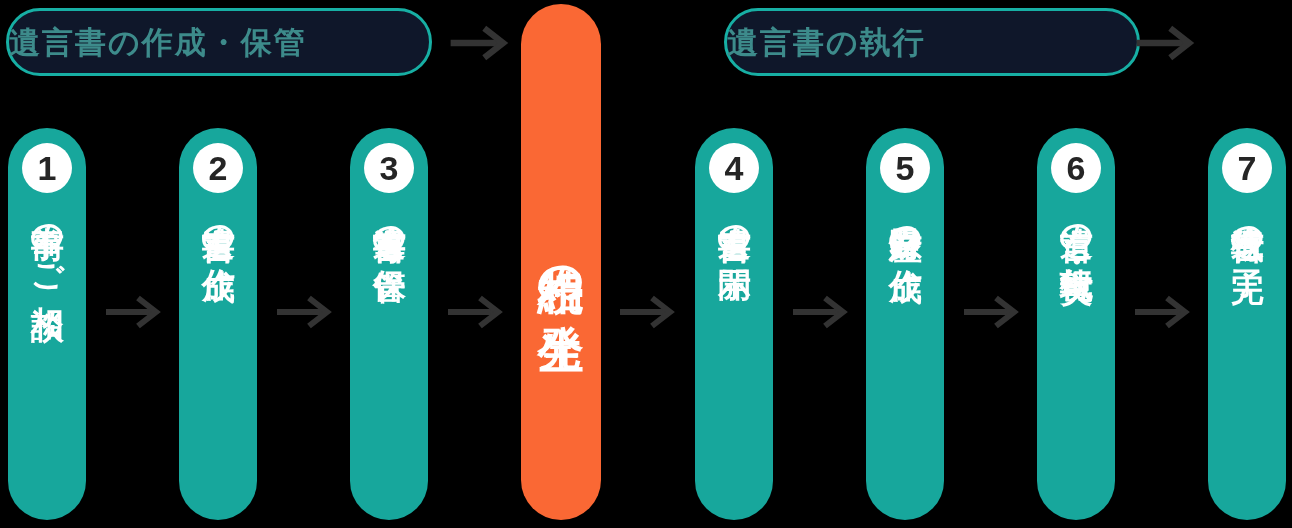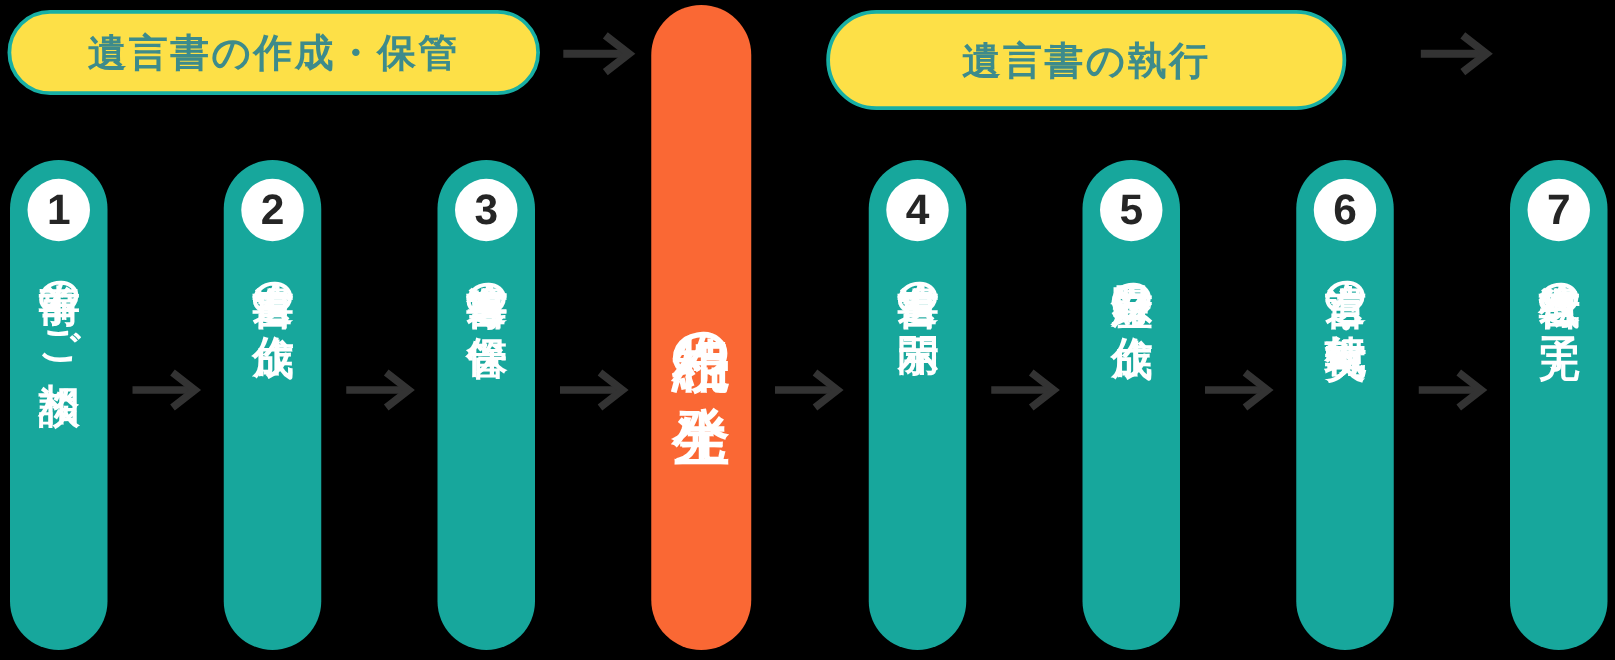--- a/index.html
+++ b/index.html
@@ -15,26 +15,25 @@
   #stage {
     position: relative;
     width: 1292px;
     height: 528px;
     background: #000000;
   }
 
   
   .phase-pill {
     position: absolute;
-    background: #fde047;
+    background: #0f172a;
     border: 3px solid #17AFA4;
     border-radius: 40px;
     display: flex;
     align-items: center;
-    justify-content: center;
   }
   .phase-pill-label {
     color: #3D8B8B;
     font-size: 31px;
     font-weight: bold;
     letter-spacing: 2px;
     line-height: 1;
     white-space: nowrap;
   }
 
@@ -109,21 +108,21 @@
 <div id="stage">
     <div class="phase-pill" style="left: 6px; top: 8px; width: 426px; height: 68px;">
       <span class="phase-pill-label">遺言書の作成・保管</span>
     </div>
     <div class="phase-arrow" style="left: 446px; top: 22px; width: 66px; height: 42px;">
       <svg width="66" height="42" viewBox="0 0 62 40">
         <line x1="4" y1="20" x2="52" y2="20" stroke="#333333" stroke-width="6"></line>
         <polyline points="36,6 54,20 36,34" fill="none" stroke="#333333" stroke-width="6" stroke-linecap="butt" stroke-linejoin="miter"></polyline>
       </svg>
     </div>
-    <div class="phase-pill" style="left: 661px; top: 8px; width: 416px; height: 80px;">
+    <div class="phase-pill" style="left: 724px; top: 8px; width: 416px; height: 68px;">
       <span class="phase-pill-label">遺言書の執行</span>
     </div>
     <div class="phase-arrow" style="left: 1132px; top: 22px; width: 66px; height: 42px;">
       <svg width="66" height="42" viewBox="0 0 62 40">
         <line x1="4" y1="20" x2="52" y2="20" stroke="#333333" stroke-width="6"></line>
         <polyline points="36,6 54,20 36,34" fill="none" stroke="#333333" stroke-width="6" stroke-linecap="butt" stroke-linejoin="miter"></polyline>
       </svg>
     </div>
     <div class="step-bar teal" style="left: 8px; top: 128px; width: 78px; height: 392px;">
       <div class="step-number">1</div>

